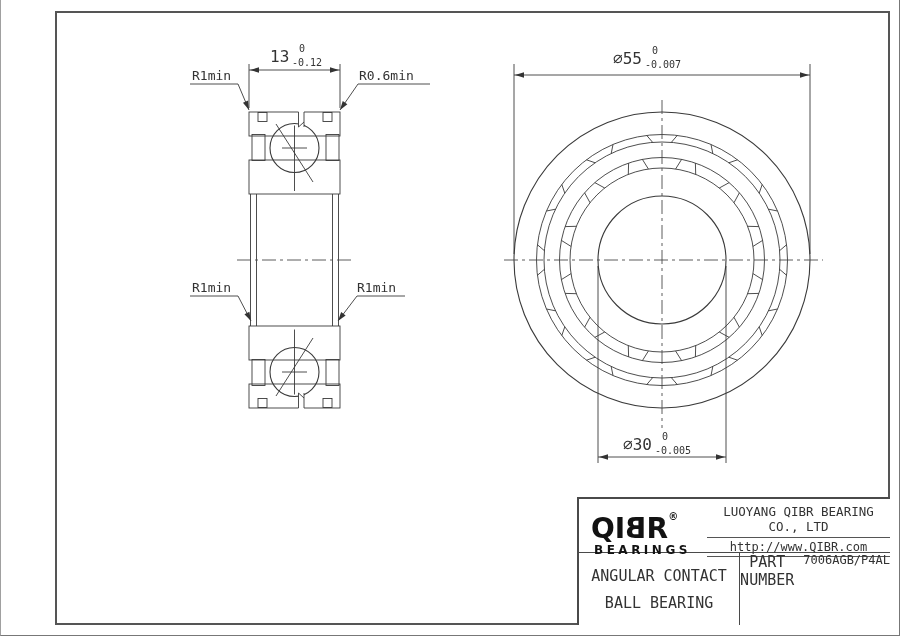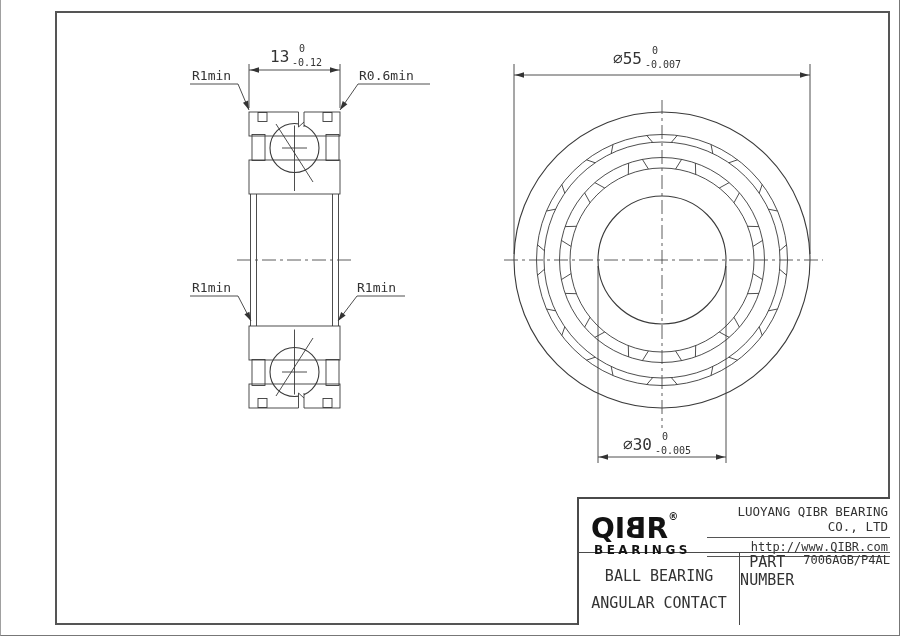--- a/index.html
+++ b/index.html
@@ -28,21 +28,21 @@
     position:absolute;left:576px;top:497px;width:313px;height:128px;
     border-left:2px solid #4a4a4a;border-top:2px solid #4a4a4a;
     box-sizing:border-box;display:flex;flex-direction:column;background:#fff;
   }
   .tb-top{height:53px;display:flex;border-bottom:1.5px solid #4a4a4a;}
   .tb-logo{width:128px;padding:3px 0 0 12px;box-sizing:border-box;}
   .logo-word{font-family:"DejaVu Sans",sans-serif;font-weight:bold;font-size:28px;line-height:29px;color:#121212;letter-spacing:0;}
   .logo-word sup{font-size:10px;vertical-align:18px;}
   .flip{display:inline-block;transform:scaleX(-1);}
   .logo-sub{font-family:"DejaVu Sans",sans-serif;font-weight:bold;font-size:12px;letter-spacing:3.5px;color:#121212;padding-left:3px;}
-  .tb-company{flex:1;display:flex;flex-direction:column;justify-content:flex-start;text-align:right;color:#333;}
+  .tb-company{flex:1;display:flex;flex-direction:column;justify-content:flex-start;text-align:center;color:#333;}
   .tb-company-line1{font-size:12.5px;border-bottom:1px solid #555;padding:5px 2px 3px;}
   .tb-company-line2{font-size:12px;border-bottom:1px solid #555;padding:2px 2px 2px;}
   .tb-bottom{flex:1;display:flex;}
   .tb-product{width:164px;border-right:1.5px solid #4a4a4a;box-sizing:border-box;
     display:flex;flex-direction:column;justify-content:center;gap:9px;text-align:center;font-size:15px;color:#333;}
   .tb-part{flex:1;display:flex;flex-direction:row;justify-content:center;gap:9px;text-align:center;font-size:15px;color:#333;}
   .pn-label{word-spacing:8px;}
   .pn-value{font-size:12px;}
 </style>
 </head>
@@ -236,22 +236,22 @@
         <div class="logo-word"><span>Q</span><span>I</span><span class="flip">B</span><span>R</span><sup>®</sup></div>
         <div class="logo-sub">BEARINGS</div>
       </div>
       <div class="tb-company">
         <div class="tb-company-line1">LUOYANG QIBR BEARING CO., LTD</div>
         <div class="tb-company-line2">http://www.QIBR.com</div>
       </div>
     </div>
     <div class="tb-bottom">
       <div class="tb-product">
+        <div>ANGULAR CONTACT</div>
         <div>BALL BEARING</div>
-        <div>ANGULAR CONTACT</div>
       </div>
       <div class="tb-part">
         <div class="pn-label">PART NUMBER</div>
         <div class="pn-value">7006AGB/P4AL</div>
       </div>
     </div>
   </div>
 </div>
 
 </body></html>

